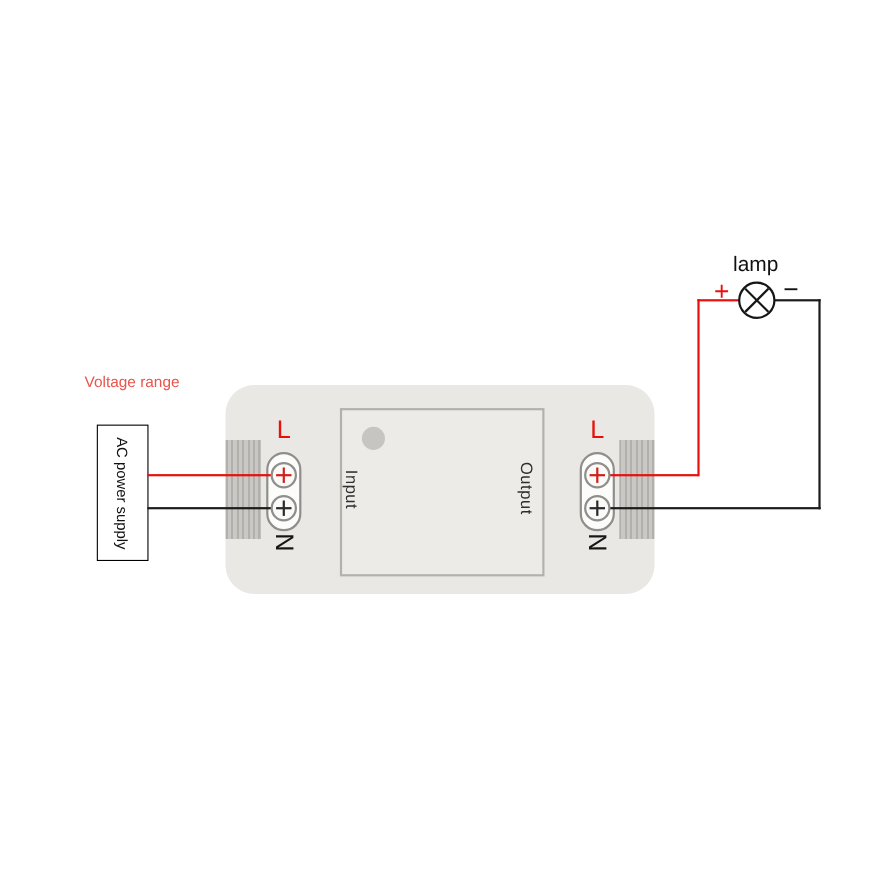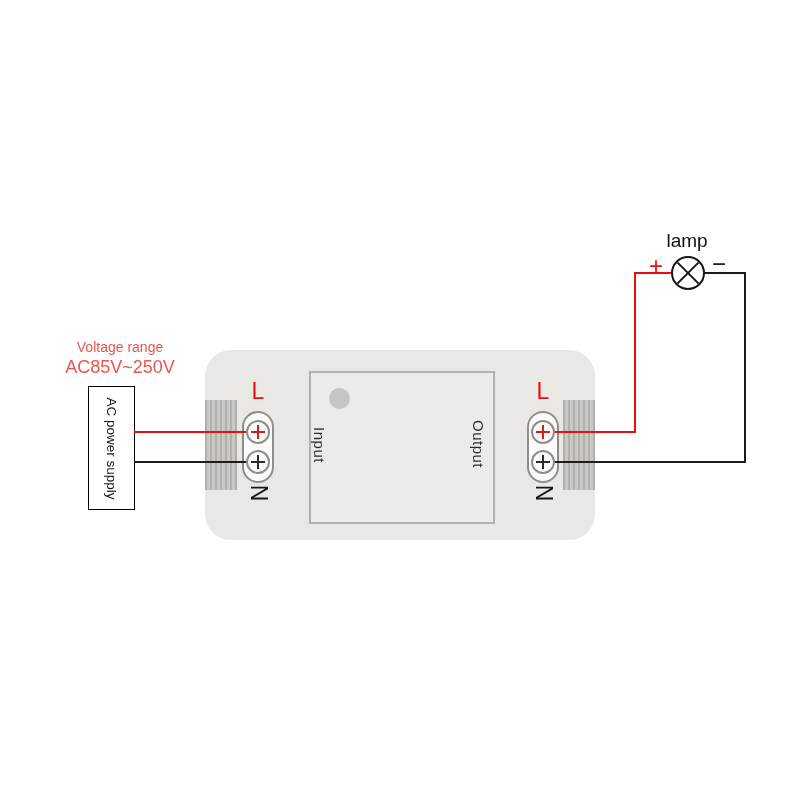--- a/index.html
+++ b/index.html
@@ -120,21 +120,20 @@
   <div class="abs screw live" style="left:531px;top:420px"></div>
   <div class="abs screw neutral" style="left:531px;top:450px"></div>
 
   <div class="abs term-label live" style="left:258px;top:391px">L</div>
   <div class="abs term-label neutral rot90" style="left:258px;top:493px">N</div>
   <div class="abs term-label live" style="left:543px;top:391px">L</div>
   <div class="abs term-label neutral rot90" style="left:543px;top:493px">N</div>
 
   <div class="abs voltage">
     <div class="v1">Voltage range</div>
-    <div class="v2">AC85V~250V</div>
   </div>
 
   <div class="abs lamp-text" style="left:687px;top:241px">lamp</div>
   <div class="abs lamp-sign plus" style="left:656px;top:266px">+</div>
   <div class="abs lamp-sign minus" style="left:719px;top:264px">−</div>
   <div class="abs lamp-circle"></div>
 
 </div>
 
 </body></html>

